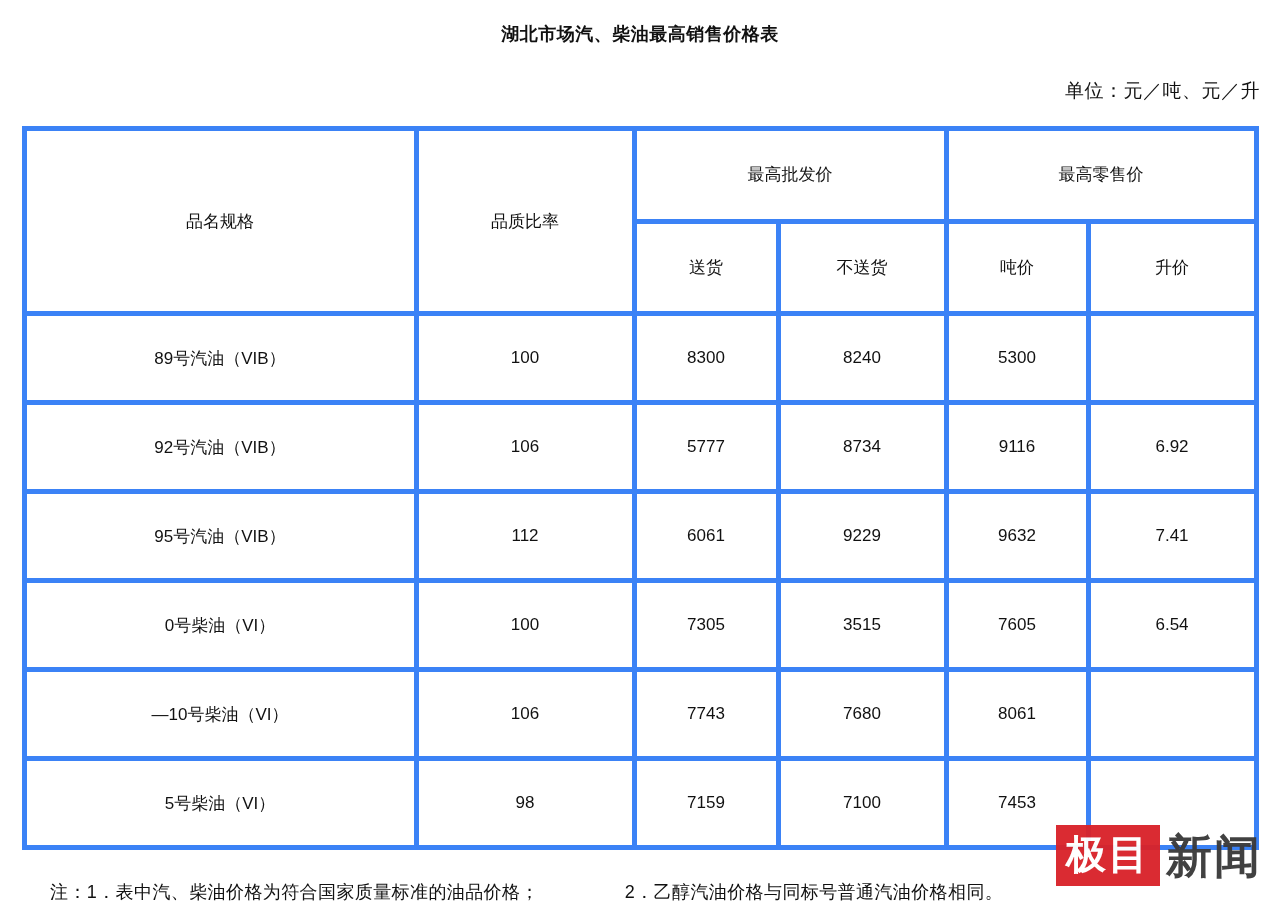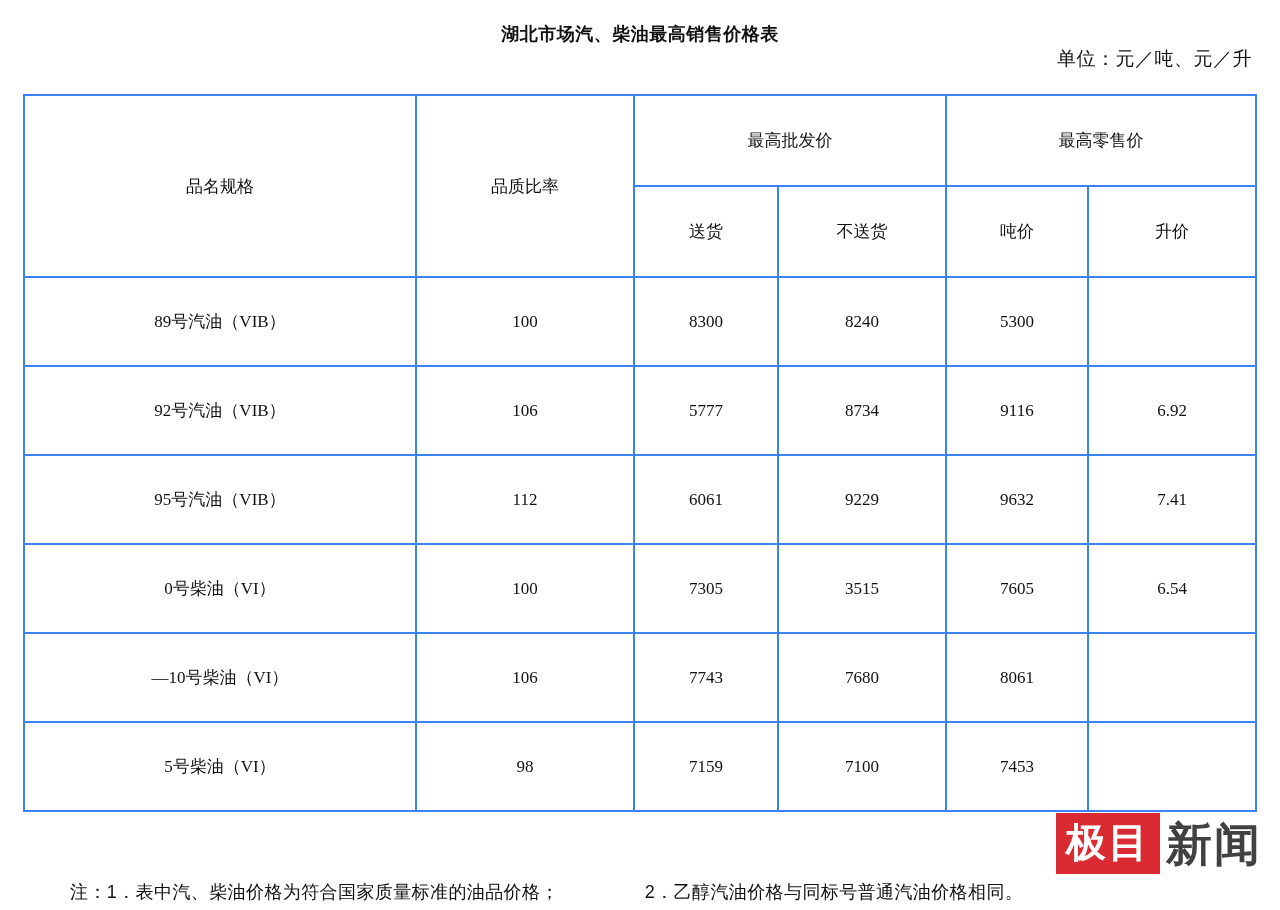--- a/index.html
+++ b/index.html
@@ -26,40 +26,40 @@
     font-size: 18px;
     font-weight: bold;
     letter-spacing: 0.5px;
     margin-top: 22px;
     margin-bottom: 0;
     color: #111;
   }
   .unit-line {
     text-align: right;
     font-size: 19px;
-    padding-right: 28px;
+    margin-top: 32px;
+    padding-right: 20px;
     color: #111;
     letter-spacing: 0.5px;
   }
   table.price-table {
     border-collapse: collapse;
     width: 1232px;
     margin: 22px auto 0 auto;
     table-layout: fixed;
   }
   table.price-table td,
   table.price-table th {
-    border: 2px solid #3b82f6;
+    border: 5px solid #3b82f6;
     text-align: center;
     vertical-align: middle;
     font-weight: normal;
     font-size: 17px;
     color: #111;
     padding: 0 4px;
-    font-family: Liberation Serif, serif;
   }
   .hdr-main {
     height: 90px;
   }
   .hdr-sub {
     height: 90px;
   }
   .hdr-tall {
     height: 180px;
   }
@@ -79,29 +79,29 @@
     bottom: 28px;
     padding: 0 30px;
     box-sizing: border-box;
     font-size: 18px;
     color: #111;
     display: flex;
     justify-content: flex-start;
     letter-spacing: 0.4px;
   }
   .note-1 {
-    margin-left: 40px;
+    margin-left: 20px;
   }
   .note-2 {
     margin-left: 86px;
   }
   .watermark {
     position: absolute;
     right: 18px;
-    bottom: 58px;
+    bottom: 46px;
     display: flex;
     align-items: center;
     gap: 6px;
     opacity: 0.96;
     pointer-events: none;
   }
   .wm-box {
     background: #d9232a;
     color: #ffffff;
     font-size: 40px;

